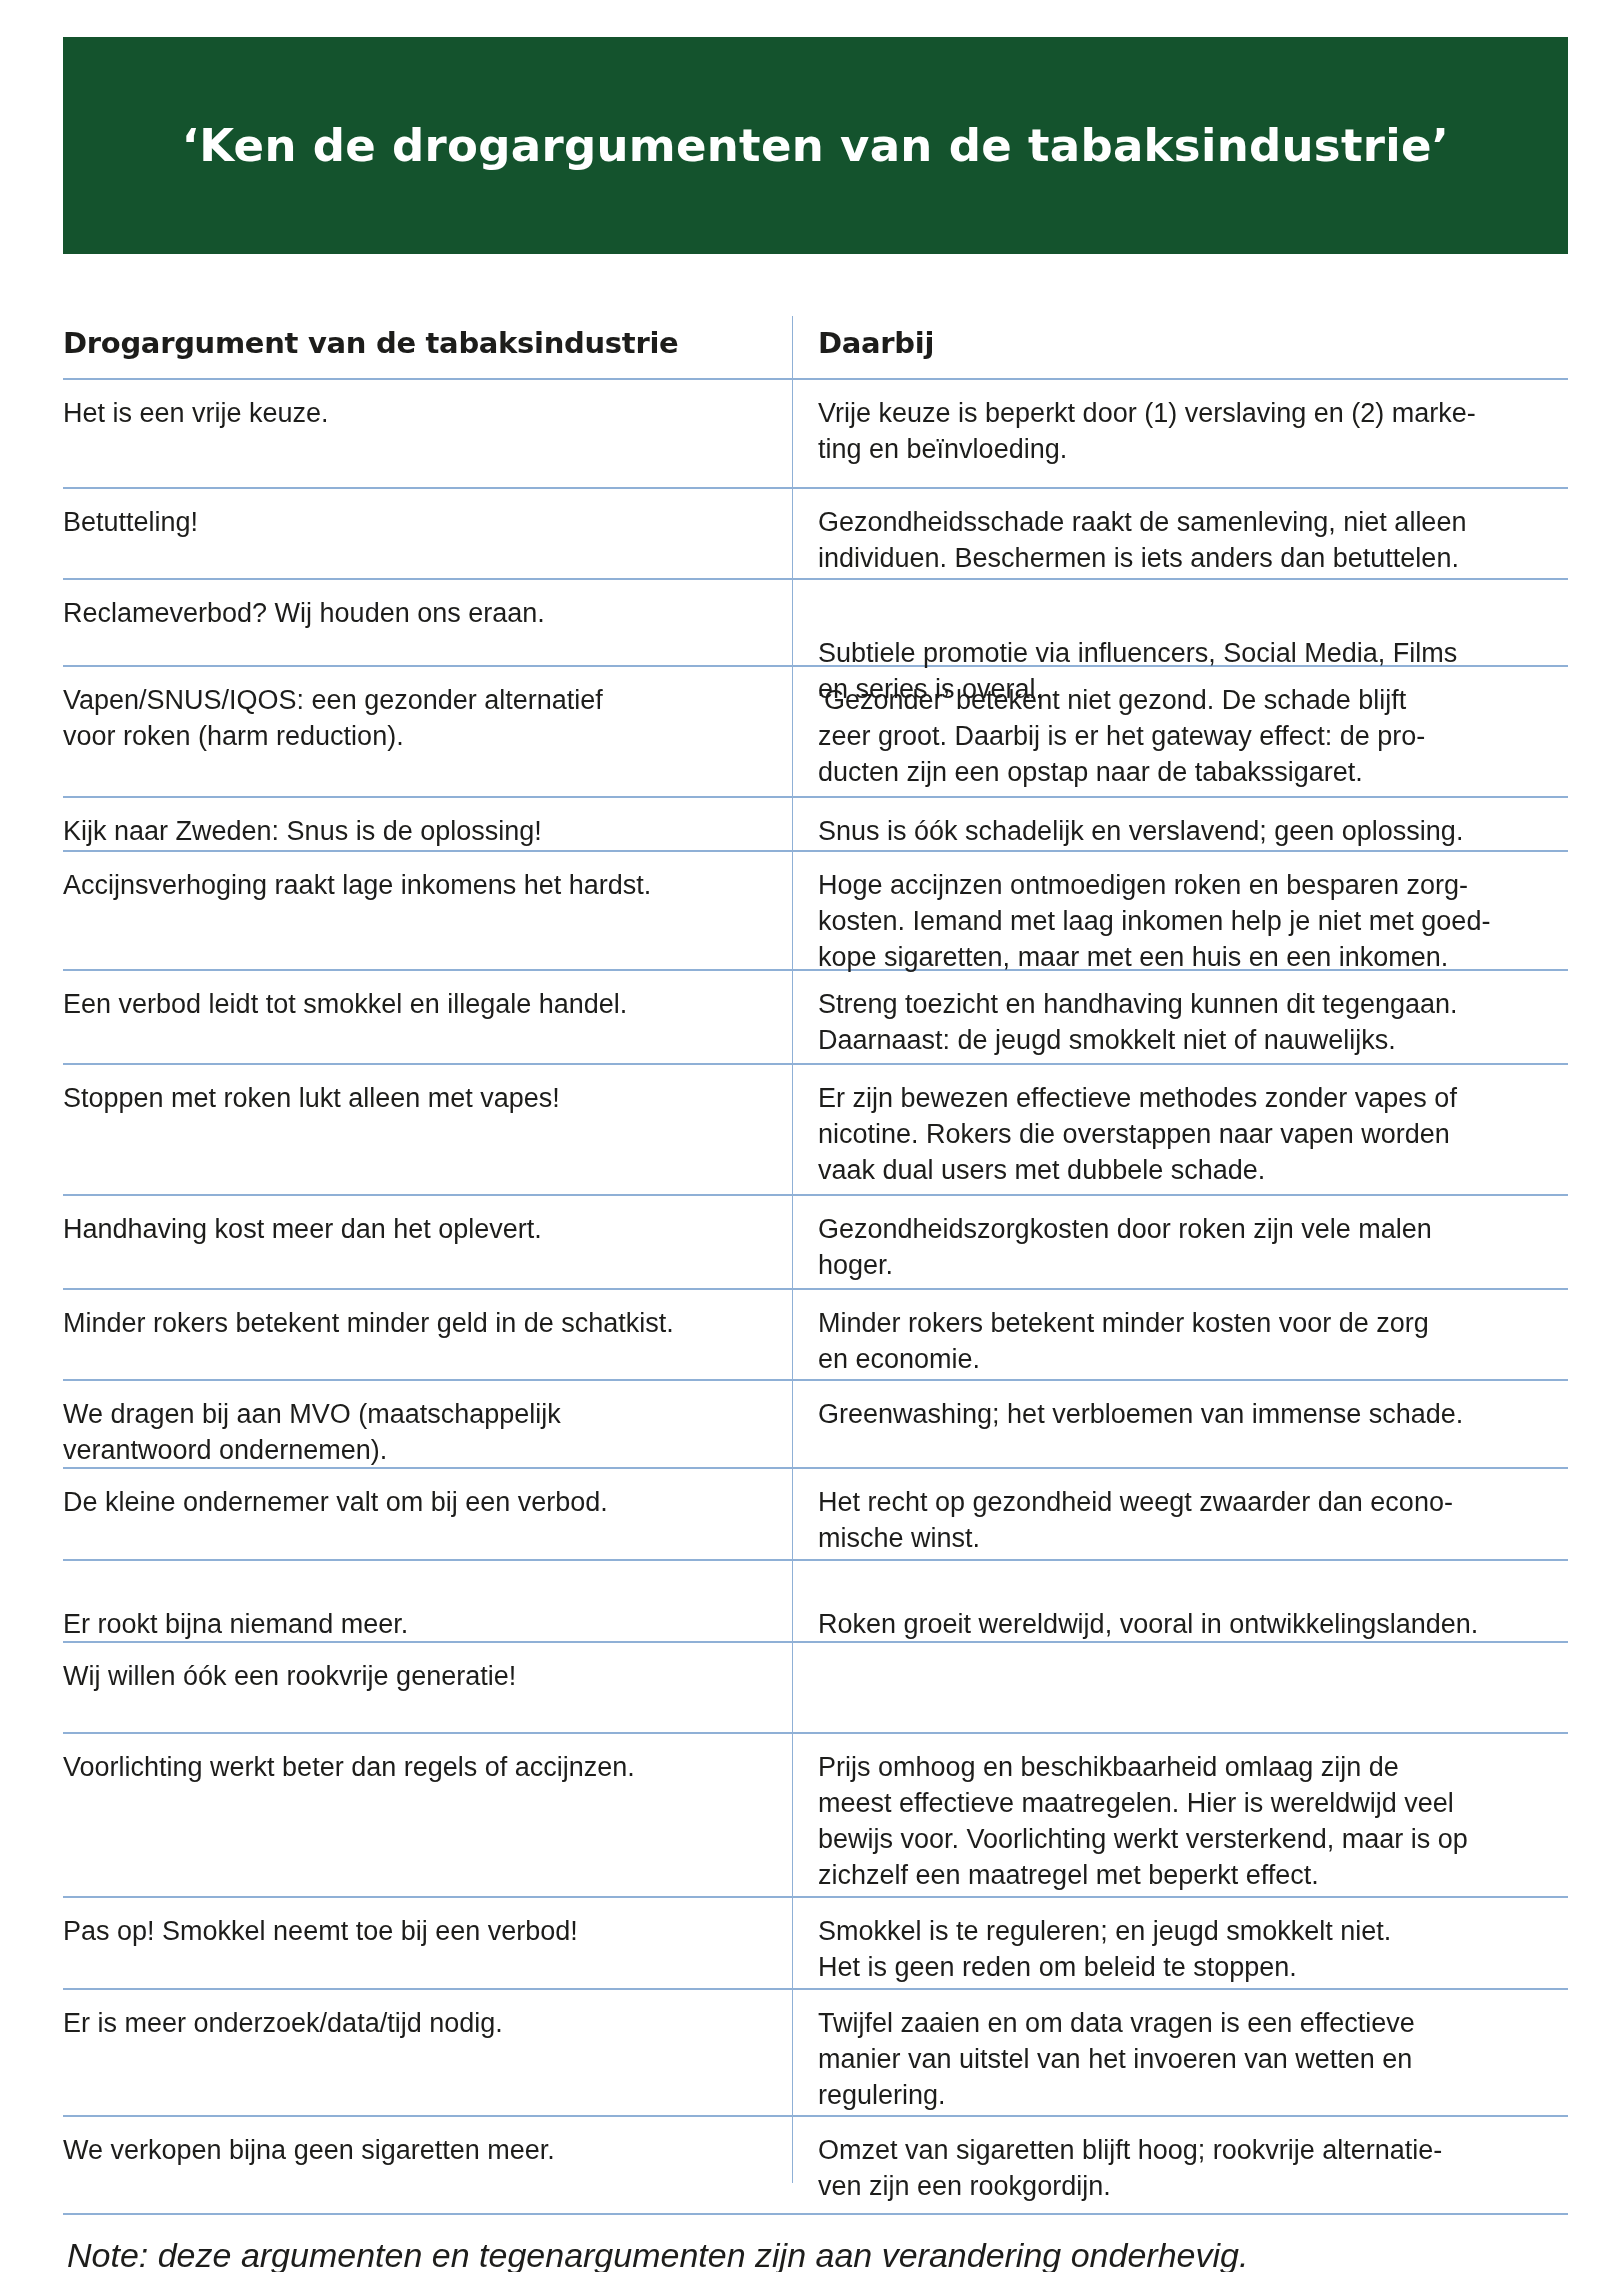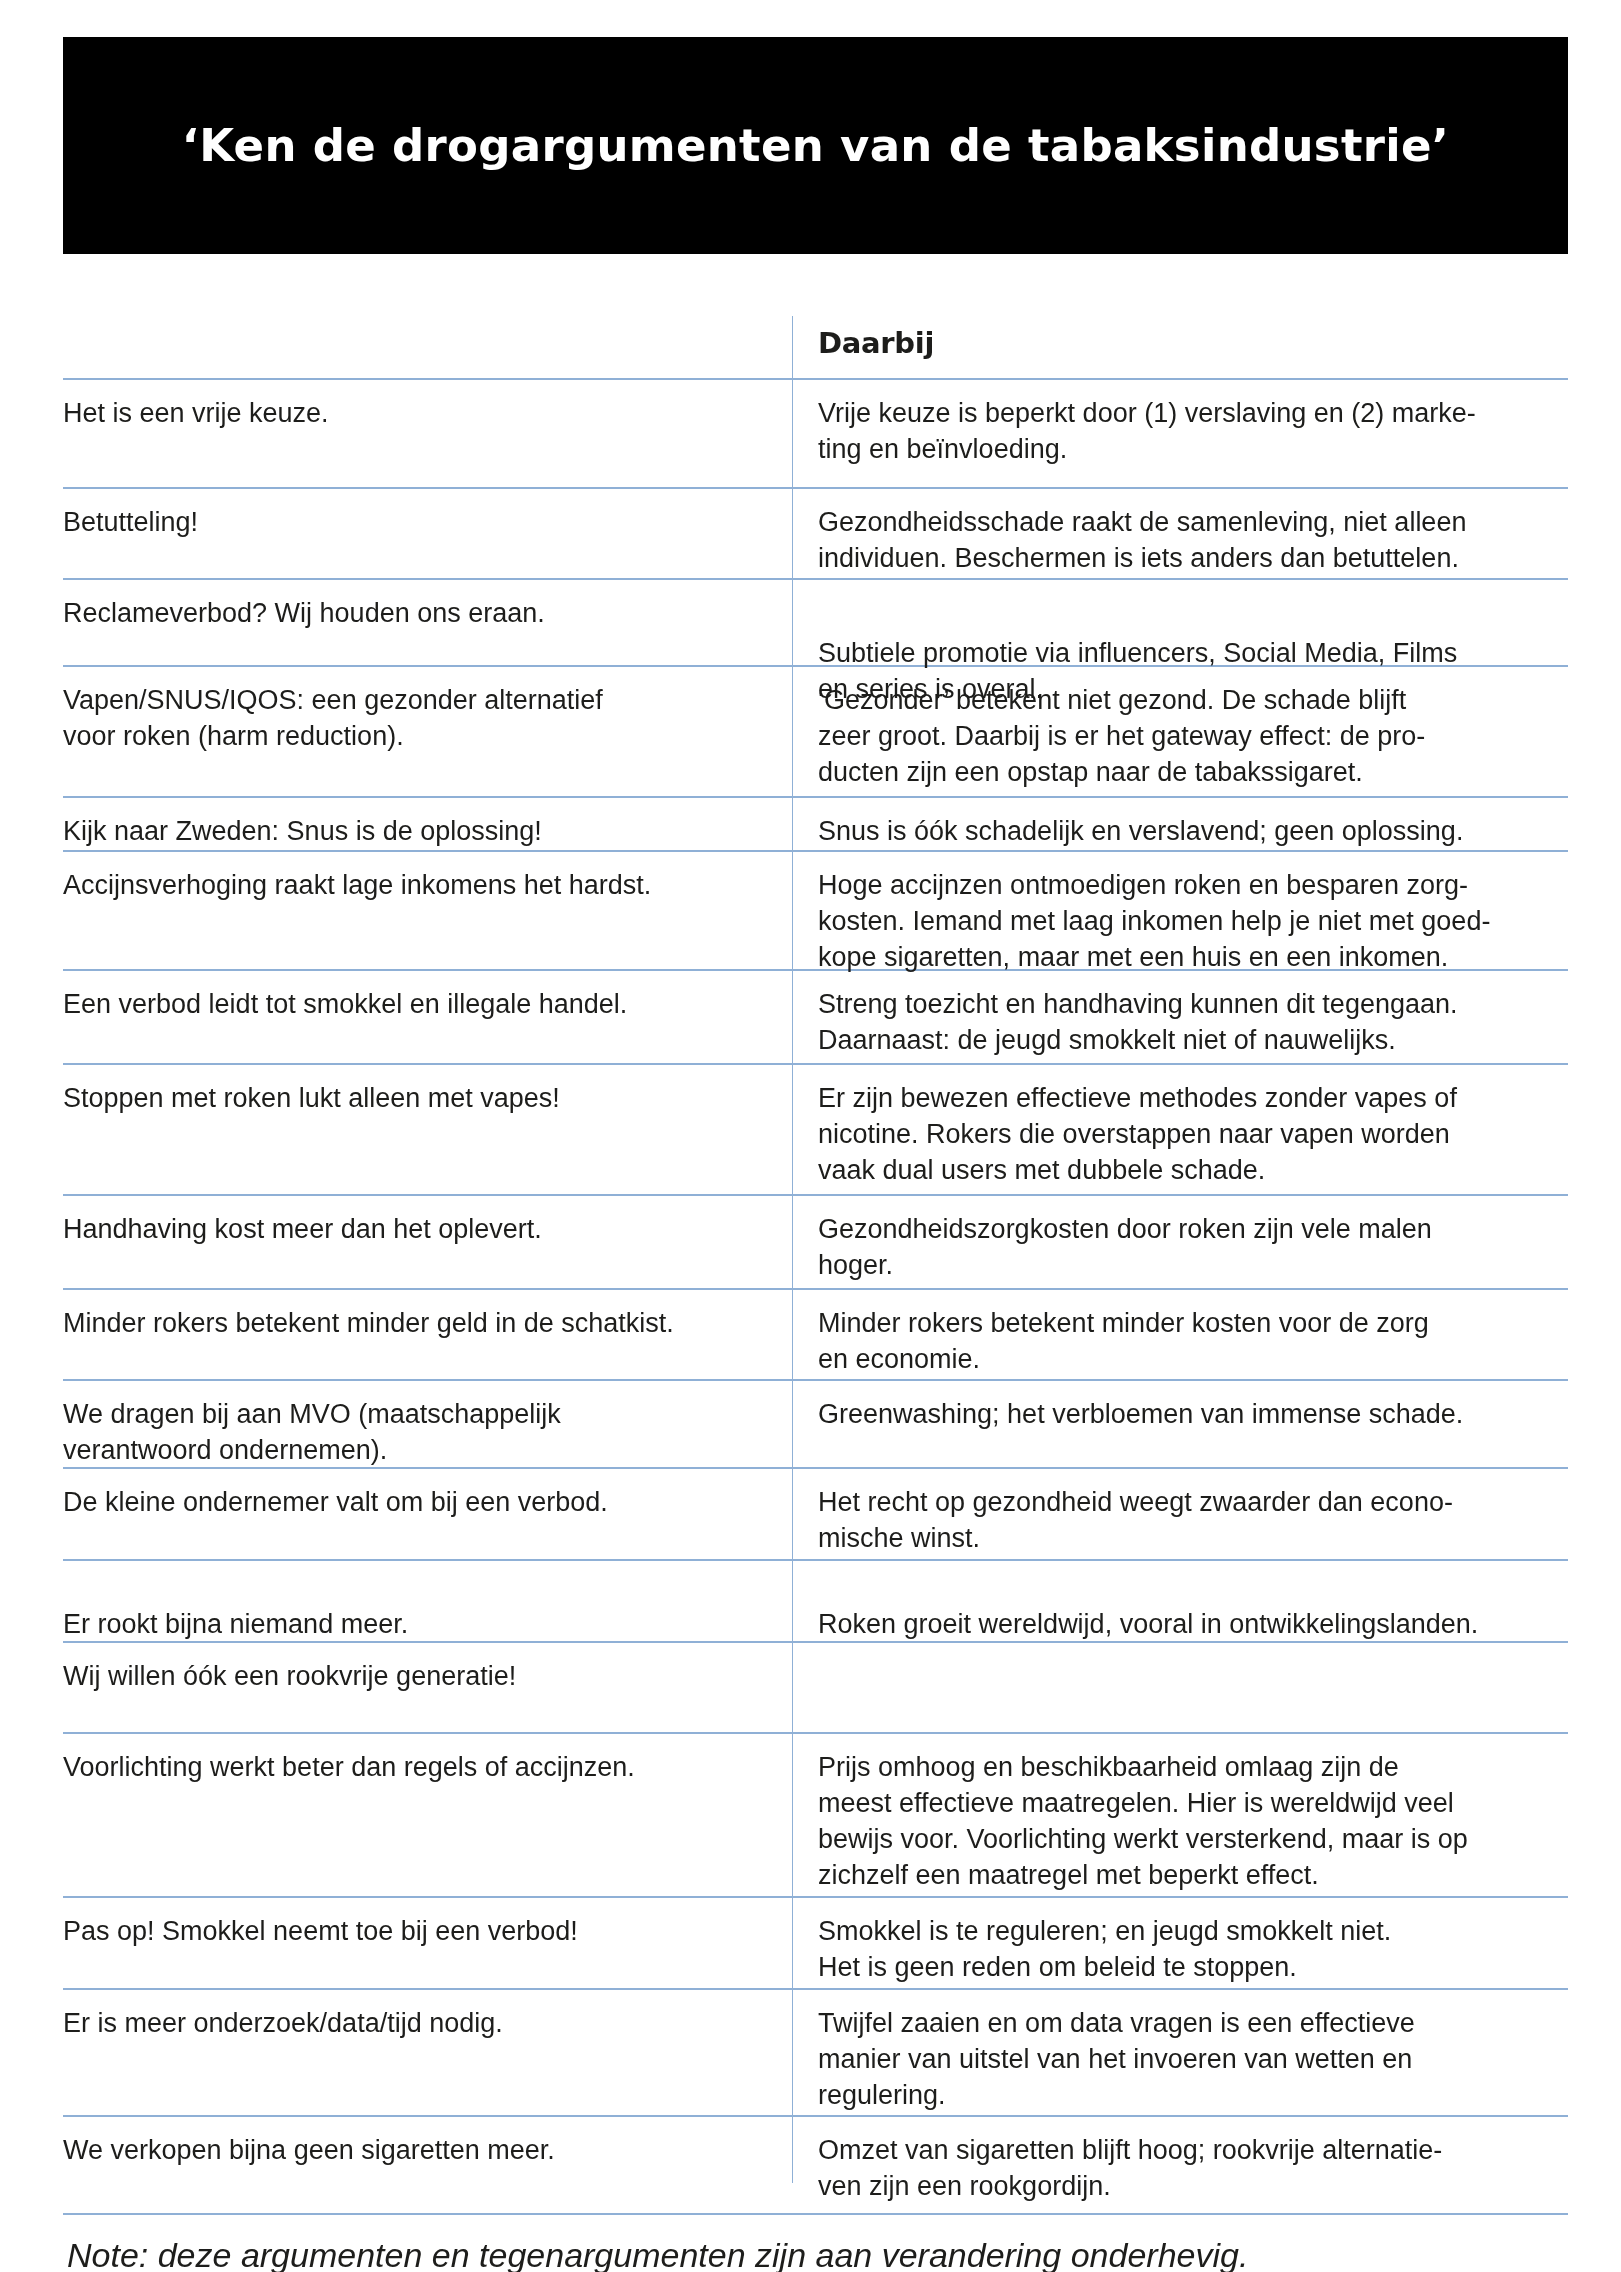--- a/index.html
+++ b/index.html
@@ -1,19 +1,19 @@
 <!DOCTYPE html>
 <html style="font-size:11px"><head>
 <meta charset="utf-8">
 <style>
   html, body { margin:0; padding:0; background:#ffffff; }
   body { width:1622px; height:2273px; position:relative; overflow:hidden;
          font-family:"Liberation Sans", "DejaVu Sans", sans-serif; color:#1d1d1b; }
   .banner { position:absolute; left:63px; top:37px; width:1505px; height:217px;
-            background:#000000; display:flex; align-items:center; justify-content:center; }
+            background:#14532d; display:flex; align-items:center; justify-content:center; }
   .banner h1 { margin:0; color:#ffffff; font-weight:700; font-size:45px; letter-spacing:0.3px;
                font-family:"DejaVu Sans", sans-serif; }
   .table { position:absolute; left:63px; top:316px; width:1505px; }
   .vline { position:absolute; left:729px; top:0; width:1.4px; height:1867px; background:#8fb0d6; }
   .hdr { position:relative; height:62px; border-bottom:2.8px solid #8fb0d6; }
   .hdr div { position:absolute; top:9.6px; font-size:29px; font-weight:700;
              font-family:"DejaVu Sans", sans-serif; letter-spacing:-0.3px; }
   .hdr .c1 { left:0; }
   .hdr .c2 { left:755px; }
   .row { position:relative; border-bottom:2.1px solid #8fb0d6; box-sizing:border-box; }
@@ -25,20 +25,21 @@
 </head>
 <body>
 
 <div class="banner">
   <h1>‘Ken de drogargumenten van de tabaksindustrie’</h1>
 </div>
 
 <div class="table">
   <div class="vline"></div>
   <div class="hdr">
+    <div class="c1">Drogargument van de tabaksindustrie</div>
     <div class="c2">Daarbij</div>
   </div>
   <div id="rows">
       <div class="row" style="height: 109px;">
         <div class="c1" style="white-space: pre-line;">Het is een vrije keuze.</div>
         <div class="c2" style="white-space: pre-line;">Vrije keuze is beperkt door (1) verslaving en (2) marke-
 ting en beïnvloeding.</div>
       </div>
       <div class="row" style="height: 91px;">
         <div class="c1" style="white-space: pre-line;">Betutteling!</div>

